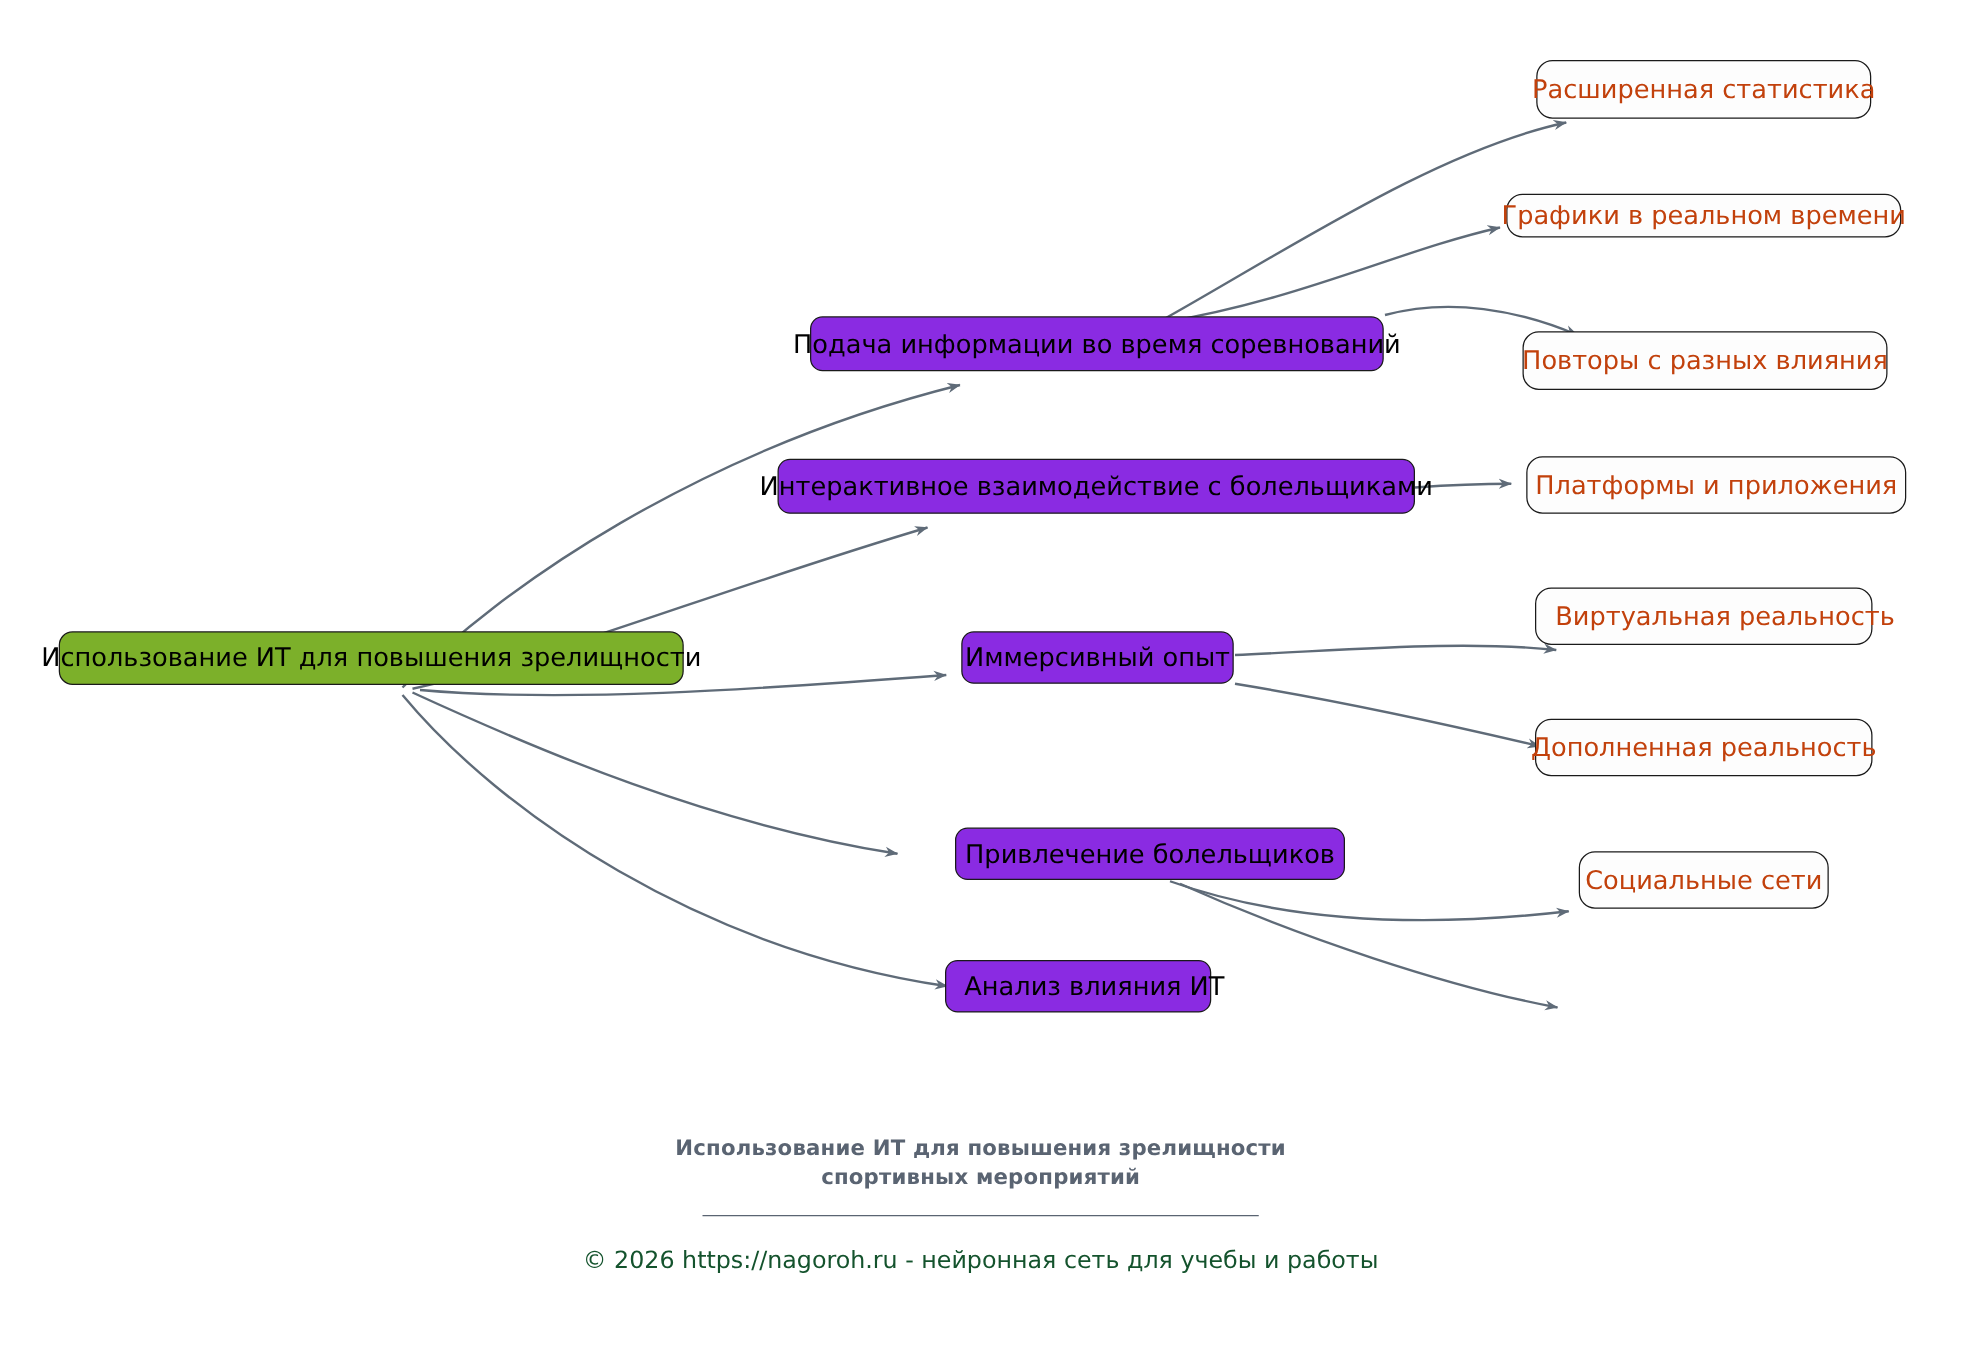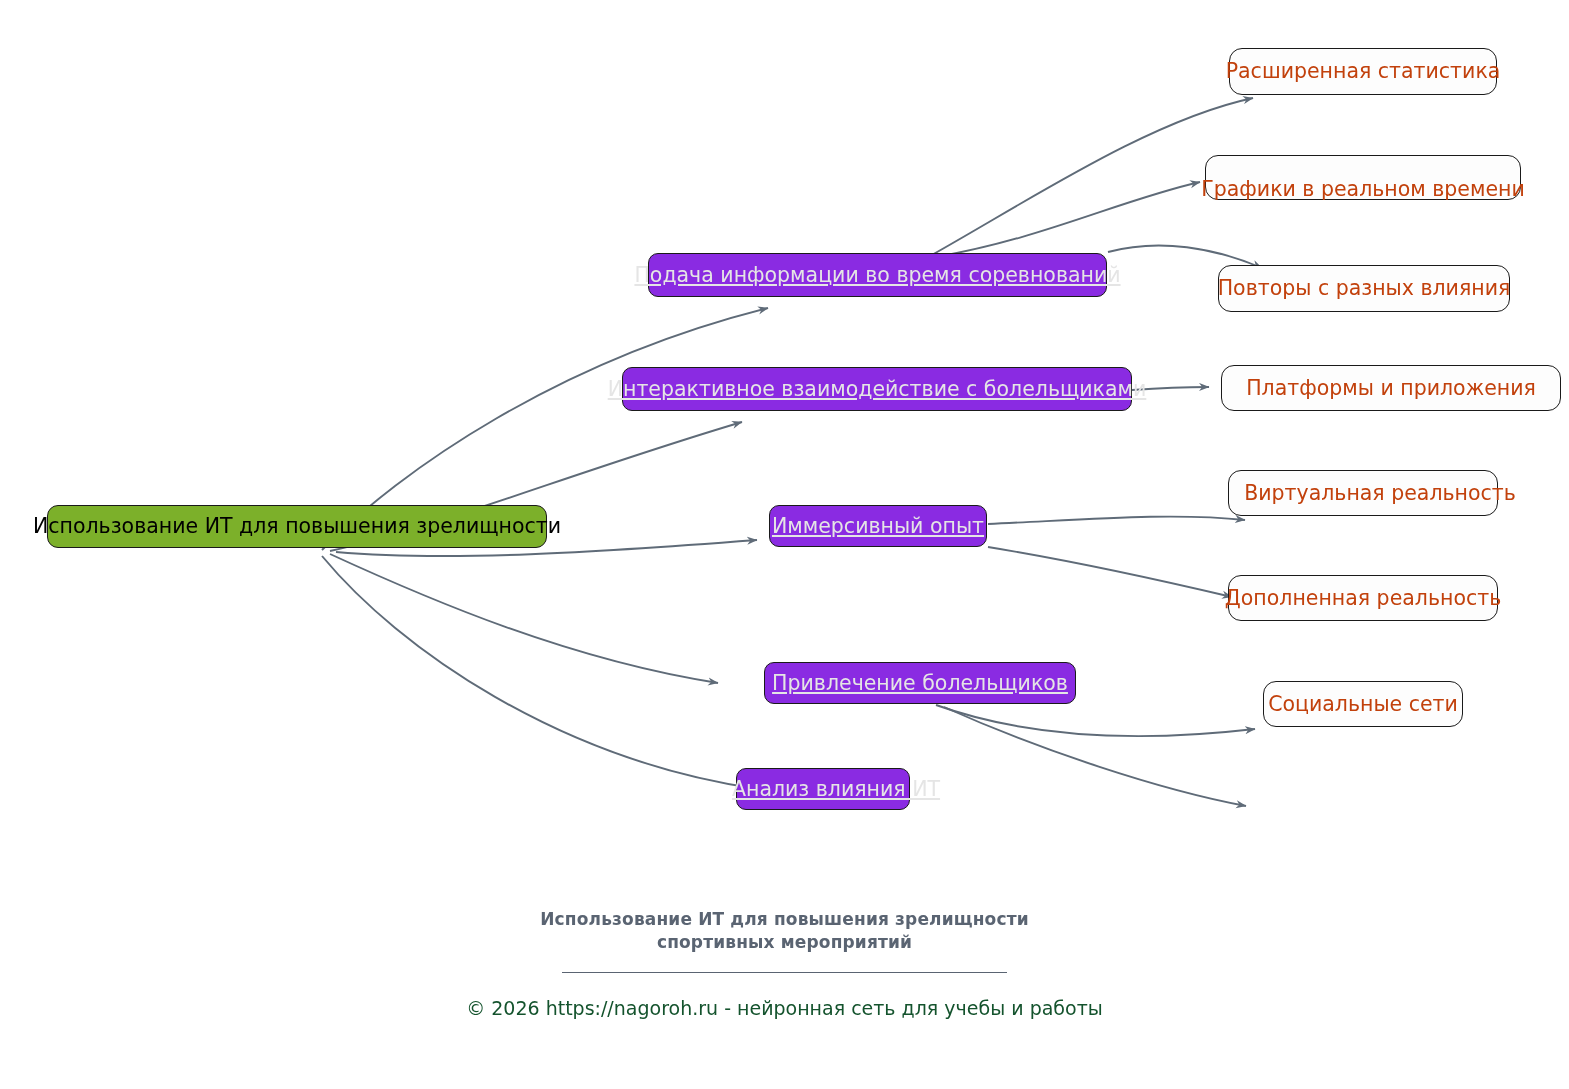--- a/index.html
+++ b/index.html
@@ -43,24 +43,23 @@
     border: 1.6px solid #1a1a1a;
     border-radius: 11px;
     color: #000000;
     font-size: 20.5px;
     padding: 0 14px;
   }
   .node-branch {
     background: #8A2BE2;
     border: 1.6px solid #1a1a1a;
     border-radius: 10px;
-    color: #e5e5e5;
+    color: #000000;
     font-size: 20.5px;
     padding: 0 14px;
-    text-decoration: underline;
   }
   .node-leaf {
     background: #fdfdfd;
     border: 1.6px solid #1a1a1a;
     border-radius: 13px;
     color: #c2410c;
     font-size: 20.5px;
     padding: 0 14px;
   }
   #footer-block {
@@ -136,37 +135,37 @@
   </div>
 
   <div class="node node-branch" style="left:769px; top:505px; width:218px; height:42px;">
     <span>Иммерсивный опыт</span>
   </div>
 
   <div class="node node-branch" style="left:764px; top:662px; width:312px; height:42px;">
     <span>Привлечение болельщиков</span>
   </div>
 
-  <div class="node node-branch" style="left:736px; top:768px; width:174px; height:42px;padding-left:40px;">
+  <div class="node node-branch" style="left:756px; top:768px; width:213px; height:42px;padding-left:40px;">
     <span>Анализ влияния ИТ</span>
   </div>
 
   <div class="node node-leaf" style="left:1229px; top:48px; width:268px; height:47px;">
     <span>Расширенная статистика</span>
   </div>
 
-  <div class="node node-leaf" style="left:1205px; top:155px; width:316px; height:45px;align-items:flex-end;">
+  <div class="node node-leaf" style="left:1205px; top:155px; width:316px; height:35px;">
     <span>Графики в реальном времени</span>
   </div>
 
   <div class="node node-leaf" style="left:1218px; top:265px; width:292px; height:47px;">
     <span>Повторы с разных влияния</span>
   </div>
 
-  <div class="node node-leaf" style="left:1221px; top:365px; width:340px; height:46px;">
+  <div class="node node-leaf" style="left:1221px; top:365px; width:304px; height:46px;">
     <span>Платформы и приложения</span>
   </div>
 
   <div class="node node-leaf" style="left:1228px; top:470px; width:270px; height:46px;padding-left:48px;">
     <span>Виртуальная реальность</span>
   </div>
 
   <div class="node node-leaf" style="left:1228px; top:575px; width:270px; height:46px;">
     <span>Дополненная реальность</span>
   </div>

